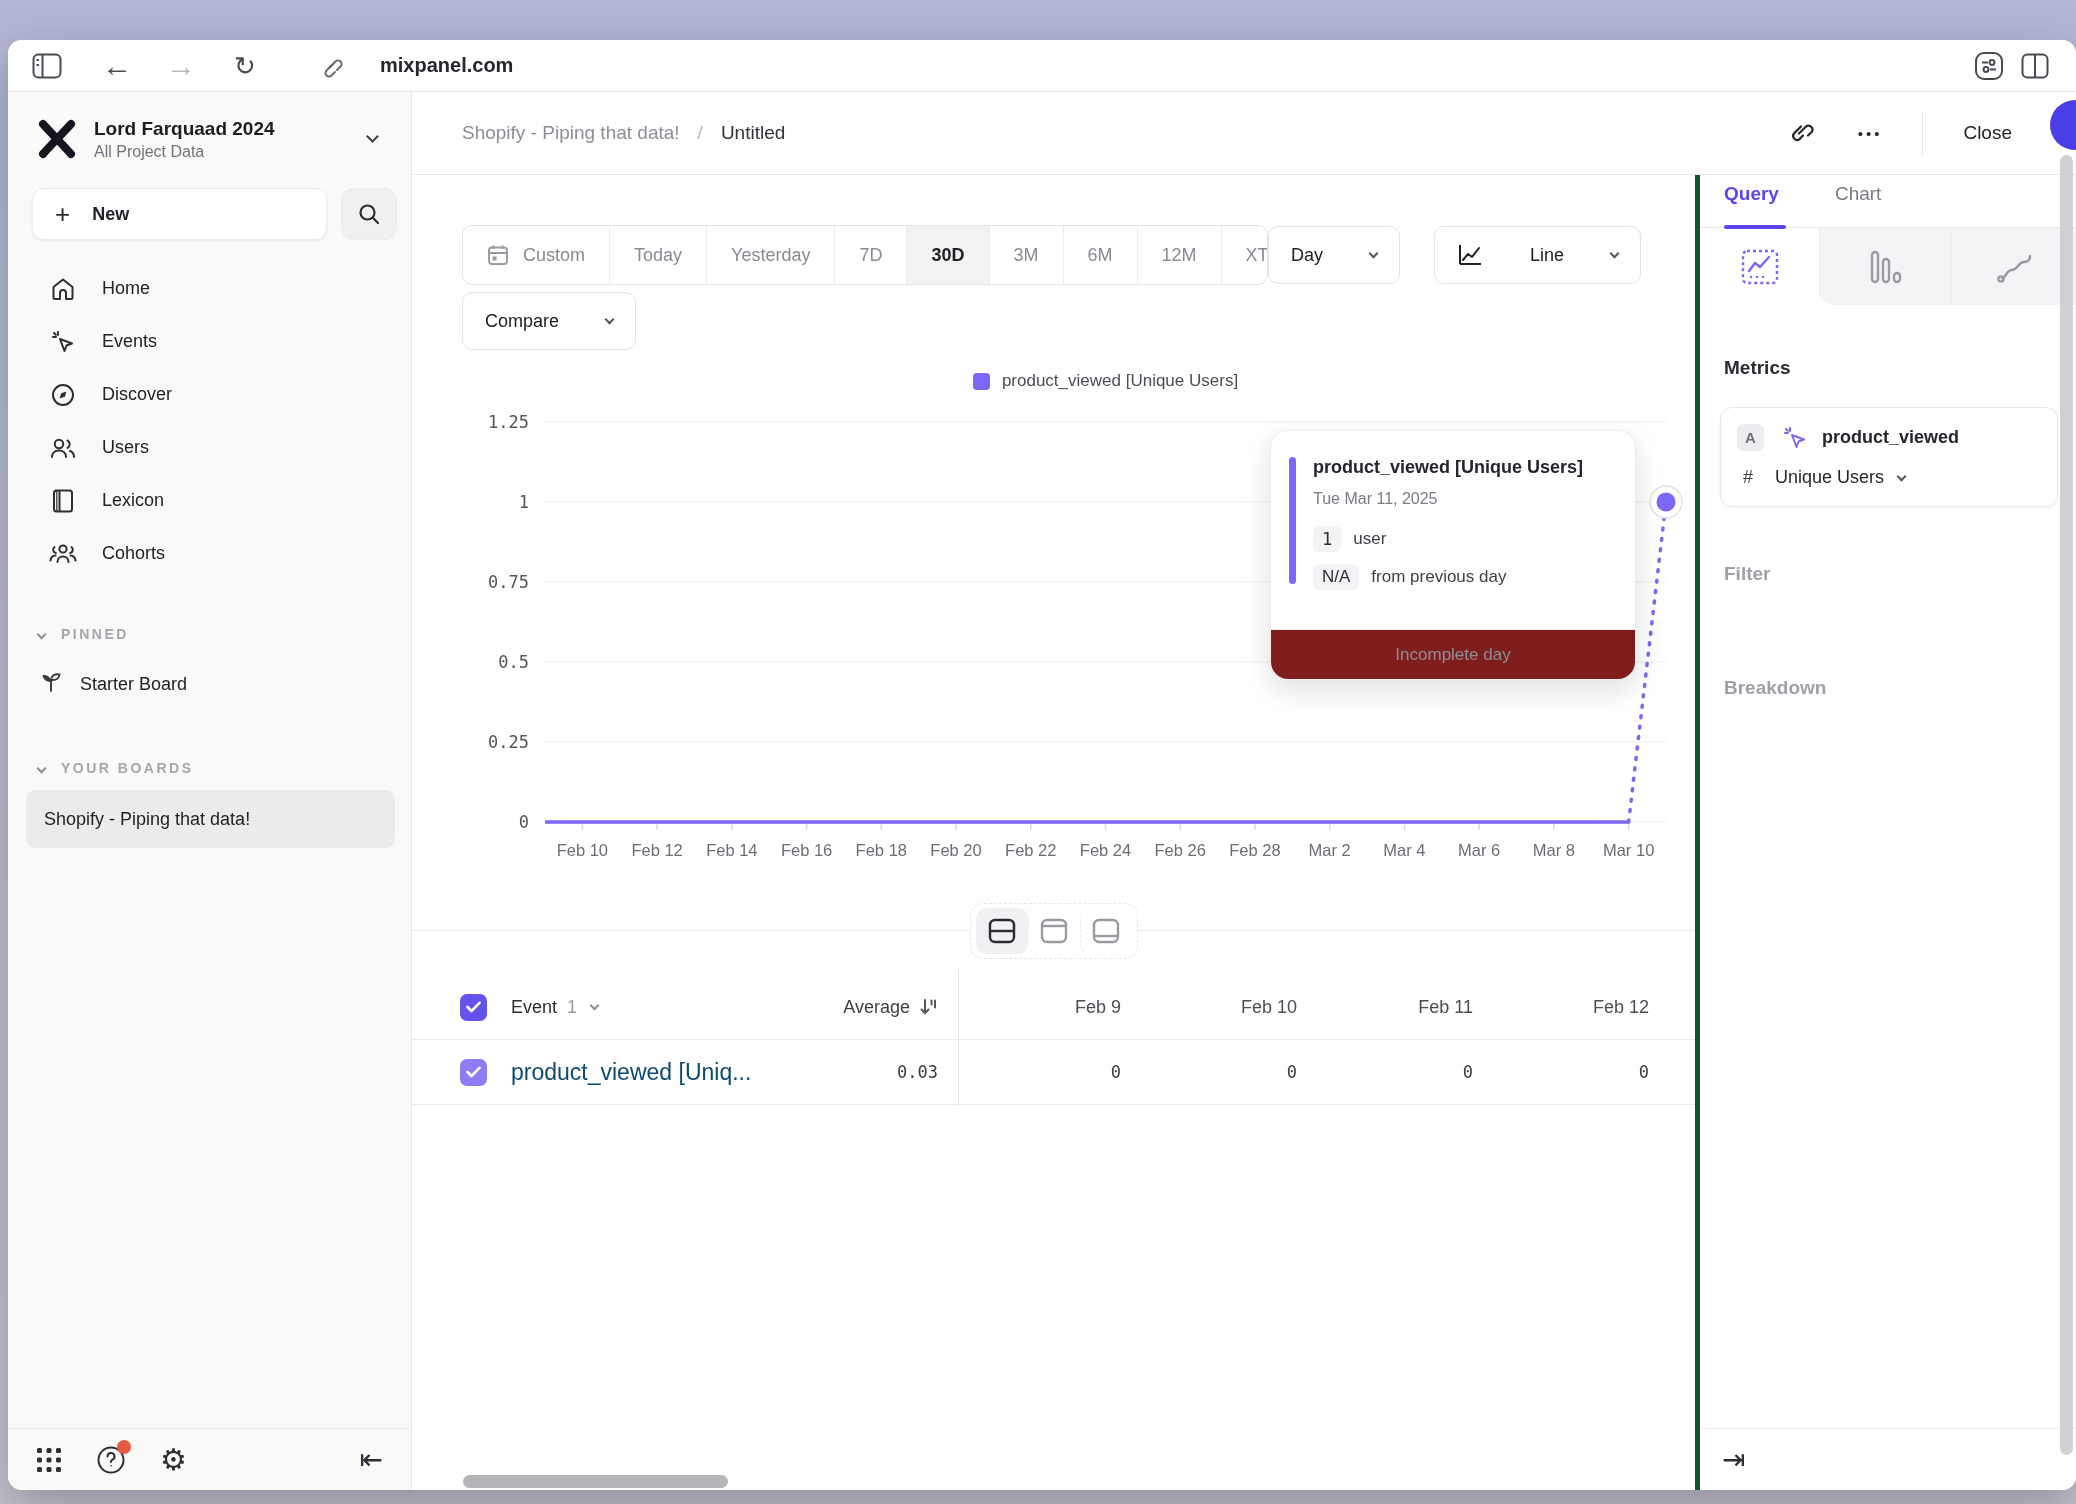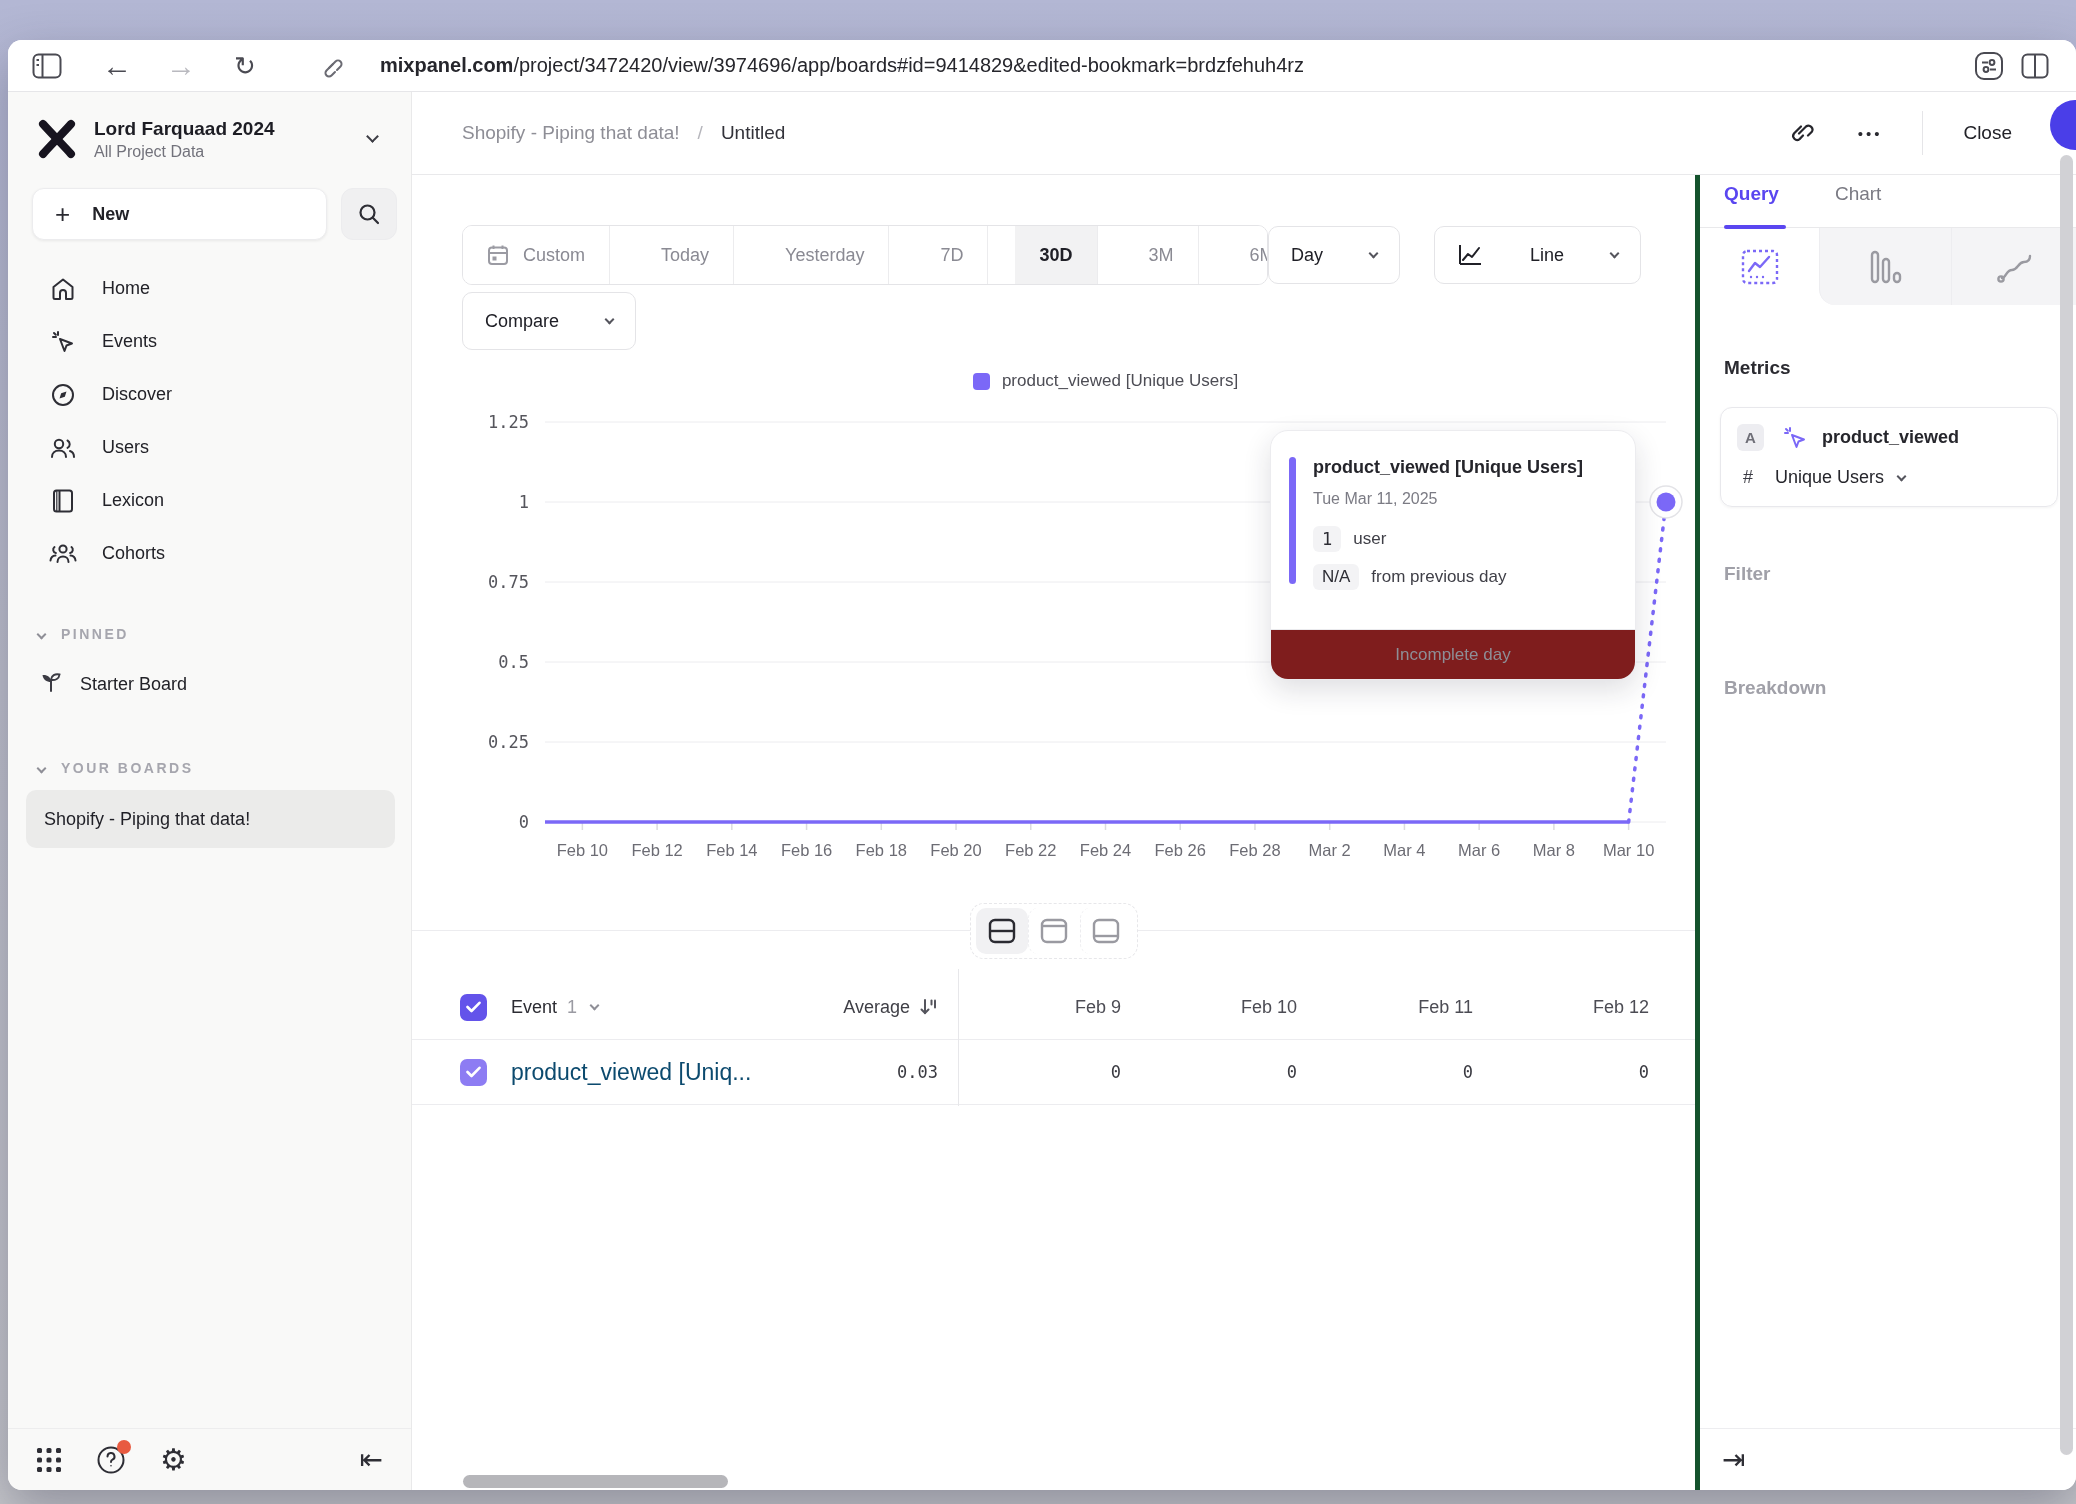--- a/index.html
+++ b/index.html
@@ -82,21 +82,21 @@
   .hdr-div { width:1px; height:44px; background:#e5e5e8; margin-right:40px; }
   .hdr-close { font-size:19px; color:#222228; cursor:pointer; }
   .blue-corner { position:absolute; right:0; top:60px; width:26px; height:50px; background:#4a3ee8; border-radius:25px 0 0 25px; z-index:40; }
 
   
   .body-row { display:flex; flex:1; min-height:0; }
   .main { flex:1; position:relative; background:#fff; min-width:0; }
 
   
   .controls-row { position:absolute; left:50px; right:54px; top:50px; display:flex; align-items:center; }
-  .seg-group { display:flex; border:1px solid #e4e4e7; border-radius:10px; overflow:hidden; background:#fff;gap:27px; }
+  .seg-group { display:flex; border:1px solid #e4e4e7; border-radius:10px; overflow:hidden; background:#fff; }
   .seg { display:flex; align-items:center; padding:0 24px; height:58px; font-size:18px; color:#8a8a93;
     background:#fff; border:none; border-right:1px solid #ececee; cursor:pointer; font-family:inherit; }
   .seg:last-child { border-right:none; }
   .seg.sel { background:#f2f2f3; color:#202027; font-weight:600; }
   .seg .cal { margin-right:14px; color:#9b9ba3; display:flex; }
   .seg .chev { width:7px; height:7px; border-width:2px; color:#9b9ba3; margin:-3px 0 0 12px; }
   .ctl-right { margin-left:auto; display:flex; }
   .btn-ctl { height:58px; border:1px solid #e4e4e7; border-radius:10px; background:#fff; display:flex; align-items:center;
     padding:0 22px; font-size:18px; color:#202027; font-weight:500; cursor:pointer; font-family:inherit;gap:33px; }
   .btn-ctl .chev { width:7px; height:7px; border-width:2px; color:#55555d; margin:-3px 0 0 14px; }
@@ -212,21 +212,20 @@
         <span class="arrow-glyph" style="font-size:26px">↻</span>
       </div>
     <div class="bicon link-i">
       <svg width="24" height="24" viewBox="0 0 24 24" fill="none" stroke="#6b6b73" stroke-width="2" stroke-linecap="round">
         <path d="M10 14 L16.5 7.5 a3.5 3.5 0 0 1 5 5 L18 16"></path>
         <path d="M14 10 L7.5 16.5 a3.5 3.5 0 0 0 5 5 L16 18"></path>
       </svg>
     </div>
     <div class="url-wrap">
       <span class="url-host">mixpanel.com</span>
-        <span class="url-path">/project/3472420/view/3974696/app/boards#id=9414829&amp;edited-bookmark=brdzfehuh4rz</span>
     </div>
     <div class="b-right">
       <div class="bicon">
         <svg width="32" height="32" viewBox="0 0 32 32" fill="none" stroke="#4a4a52" stroke-width="2">
           <rect x="3" y="3" width="26" height="26" rx="8"></rect>
           <line x1="9" y1="12.5" x2="15" y2="12.5"></line>
             <circle cx="19" cy="12.5" r="2.4"></circle>
           <line x1="23" y1="19.5" x2="17" y2="19.5"></line>
             <circle cx="13" cy="19.5" r="2.4"></circle>
         </svg>

